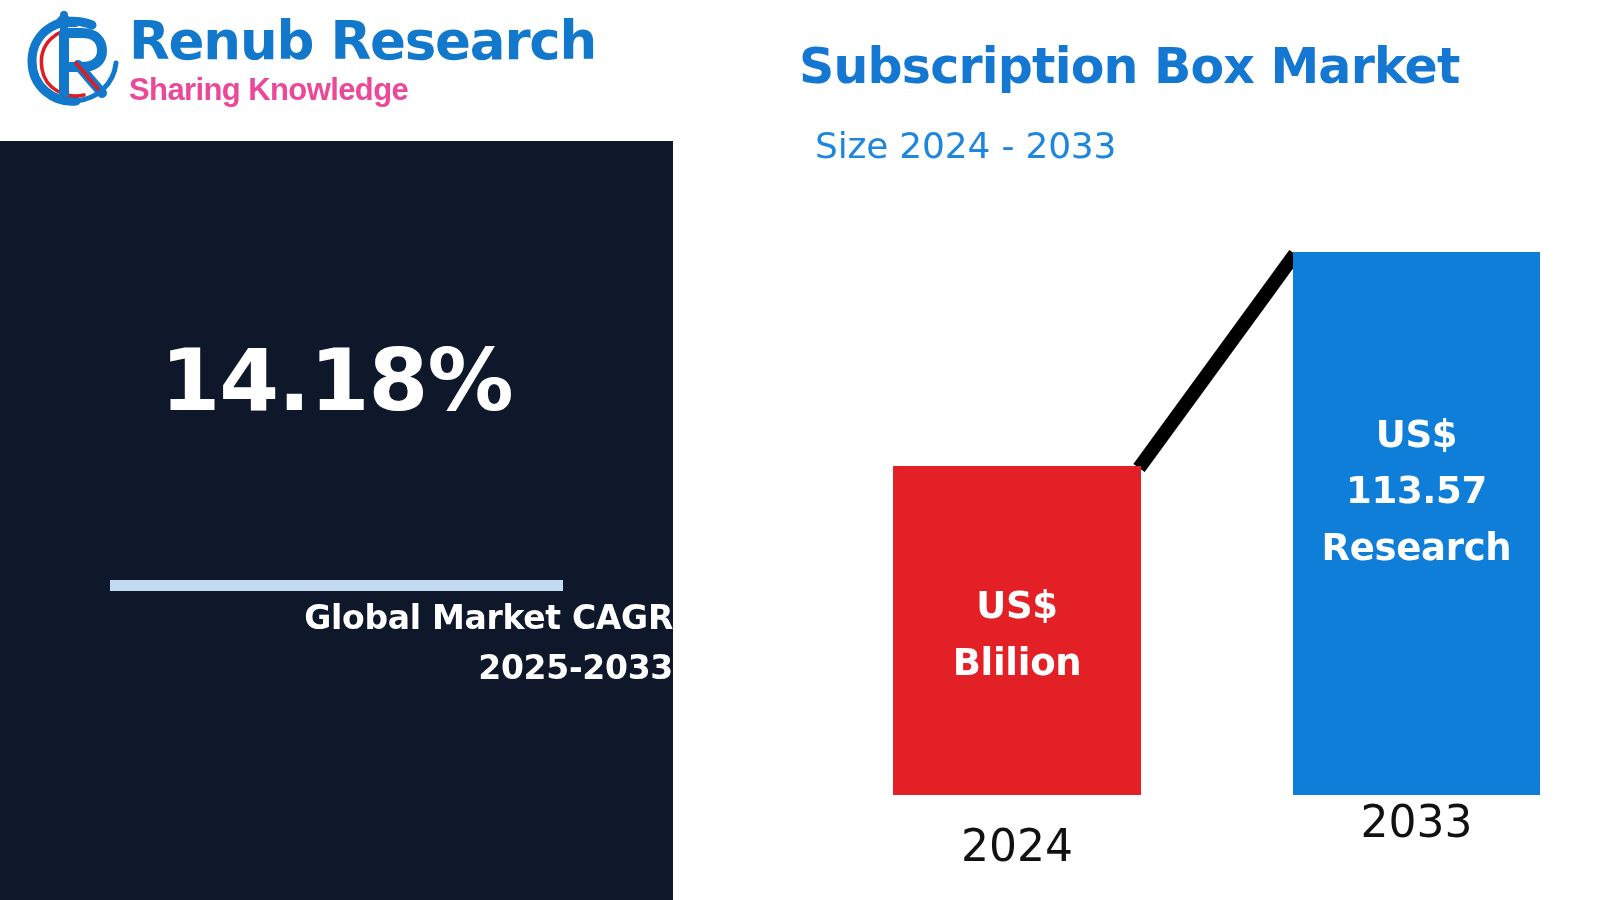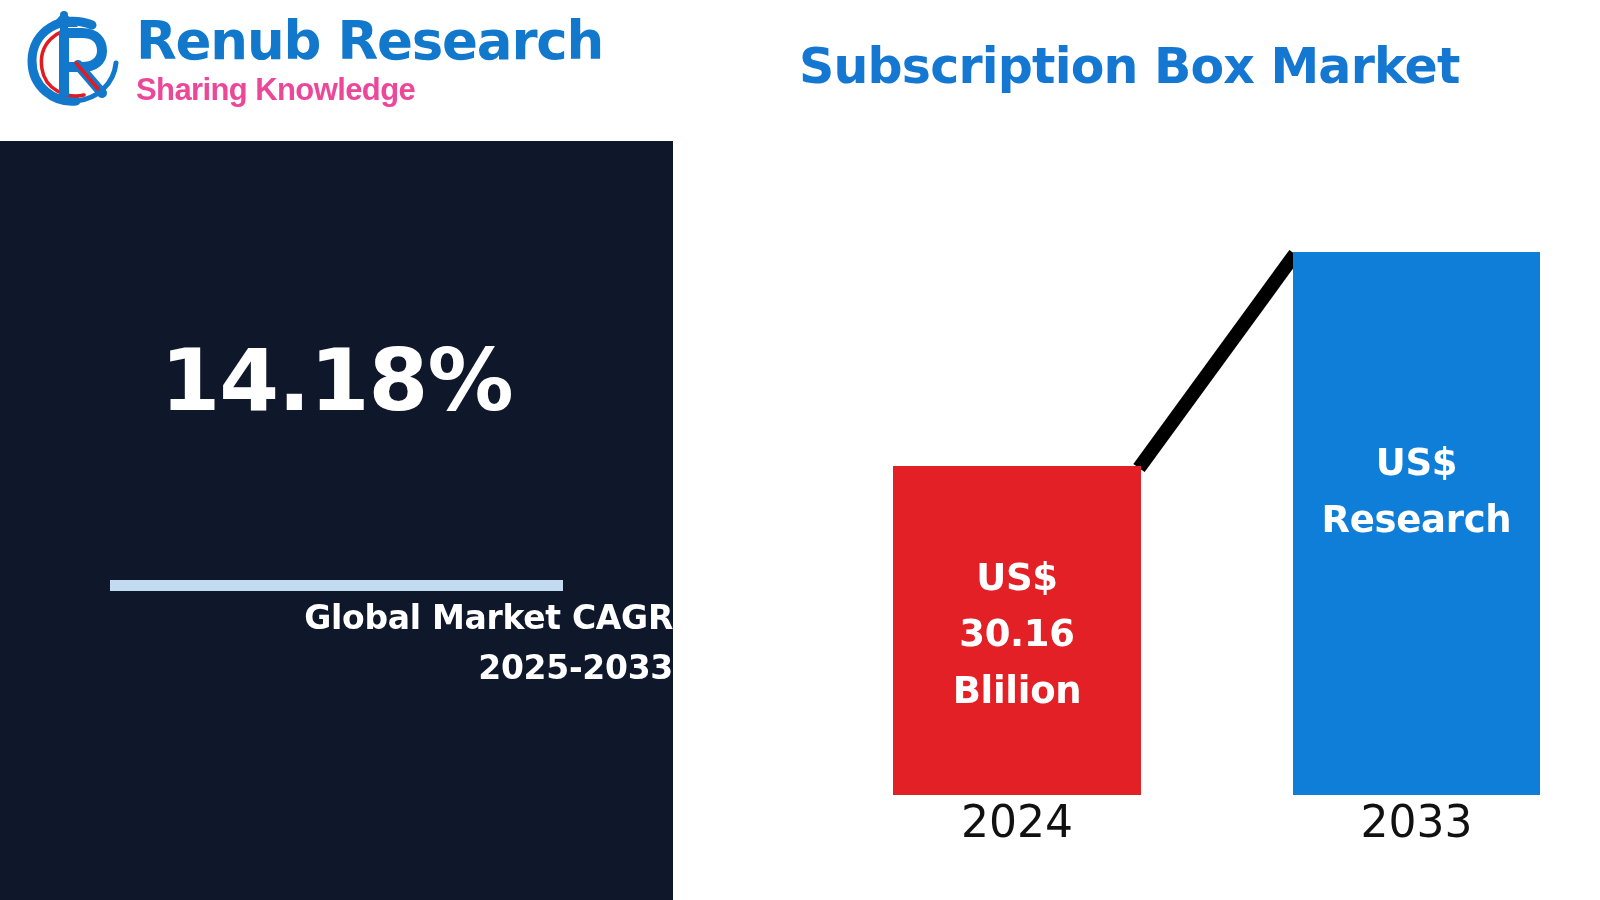--- a/index.html
+++ b/index.html
@@ -21,21 +21,21 @@
 
   
   .logo-block {
     position: absolute;
     left: 20px;
     top: 4px;
     width: 520px;
     height: 110px;
     display: flex;
     align-items: center;
-    gap: 8px;
+    gap: 1px;
   }
   .logo-mark {
     width: 108px;
     height: 100px;
     flex: 0 0 108px;
   }
   .logo-words {
     display: flex;
     flex-direction: column;
     justify-content: center;
@@ -187,21 +187,21 @@
     position: absolute;
     top: 790px;
     color: #111111;
     font-family: "DejaVu Sans", sans-serif;
     font-weight: 400;
     font-size: 44px;
     line-height: 1.1;
     text-align: center;
     letter-spacing: 0px;
   }
-  .year-2024 { left: 220px; width: 248px; }
+  .year-2024 { left: 220px; width: 248px; margin-top: 24px; }
   .year-2033 { left: 620px; width: 247px; }
 </style>
 </head>
 <body>
 
 <div id="infographic">
 
   <div class="logo-block">
     <svg class="logo-mark" viewBox="0 0 108 100">
       <path d="M72 16 C42 4, 12 22, 12 52 C12 78, 34 94, 56 92" fill="none" stroke="#1278cb" stroke-width="9" stroke-linecap="round"></path>
@@ -225,36 +225,37 @@
     <div class="cagr-label">
       <span>Global Market CAGR</span>
       <span class="cagr-period">2025-2033</span>
     </div>
 
   </div>
 
   <div class="chart-region">
 
     <div class="chart-title">Subscription Box Market</div>
+    <div class="chart-subtitle">Size 2024 - 2033</div>
 
     <svg class="connector-svg">
       <line x1="466" y1="460" x2="622" y2="246" stroke="#000000" stroke-width="14"></line>
     </svg>
 
     <div class="bar bar-2024">
       <div class="bar-text">
         <span>US$</span>
-        <span>30.16</span>
         <span>Blilion</span>
       </div>
     </div>
 
     <div class="bar bar-2033">
       <div class="bar-text">
         <span>US$</span>
+        <span>113.57</span>
         <span>Research</span>
       </div>
     </div>
 
     <div class="year-label year-2024">2024</div>
     <div class="year-label year-2033">2033</div>
 
   </div>
 
 </div>

